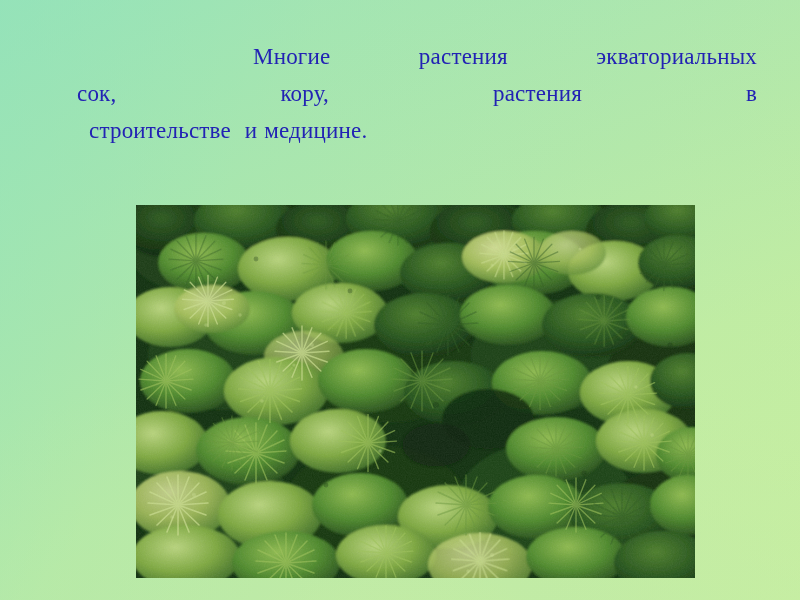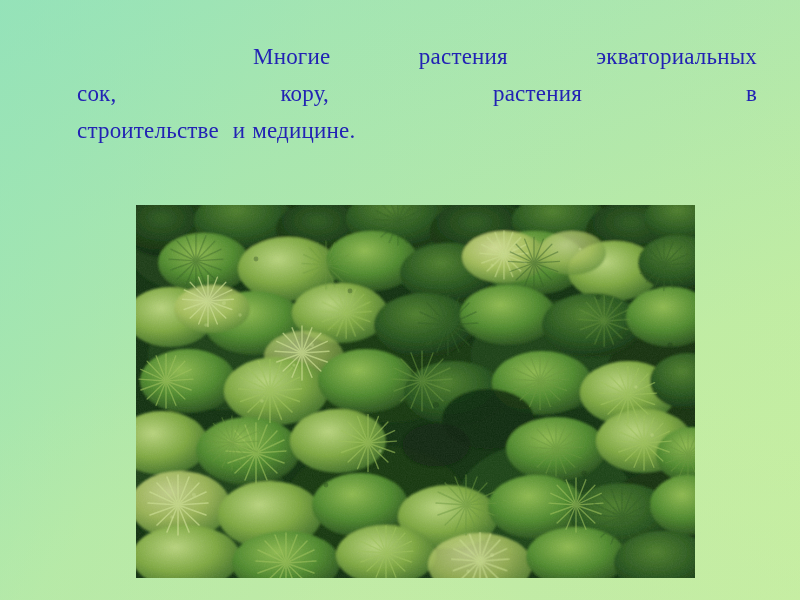--- a/index.html
+++ b/index.html
@@ -68,20 +68,21 @@
   
   #body-text .ln.j {
     display: flex;
     justify-content: space-between;
     white-space: pre;
   }
   #body-text .ln.j.first { padding-left: 88px; }
   #body-text .ln.last {
     display: block;
     white-space: pre;
+    margin-left: 12px;
   }
 
   
   #photo {
     position: absolute;
     left: 136px;
     top: 205px;
     width: 559px;
     height: 373px;
     z-index: 3;

